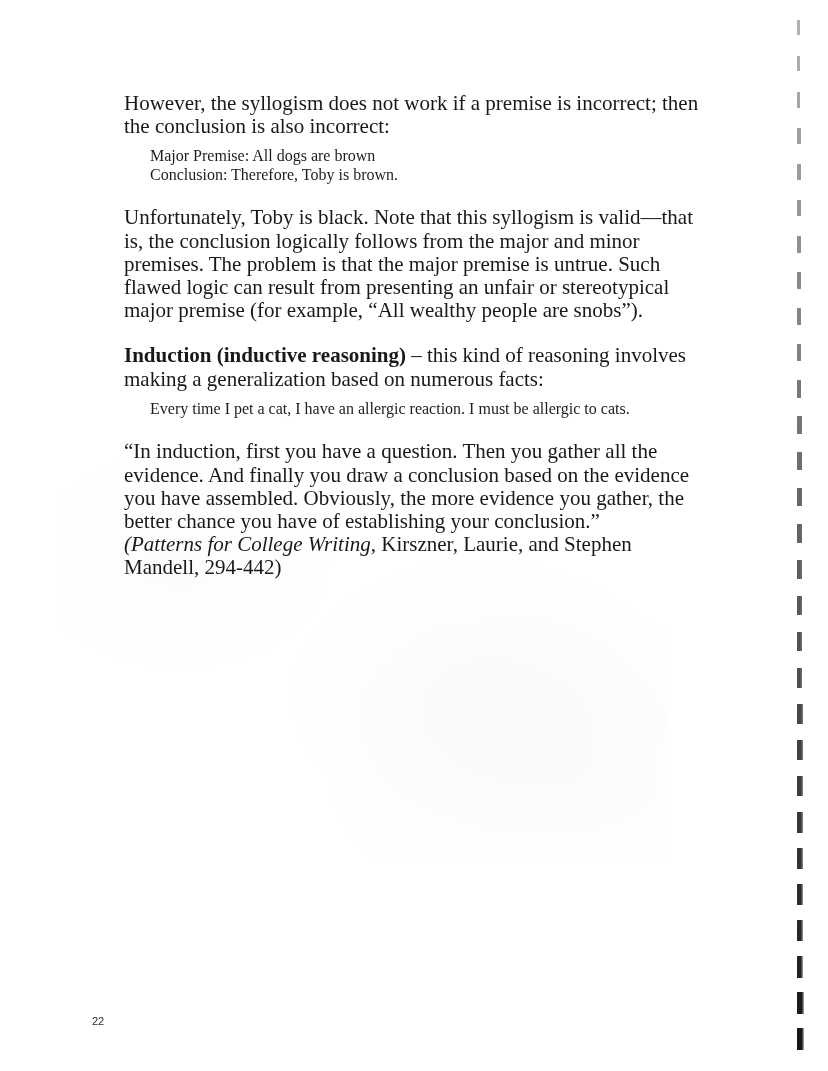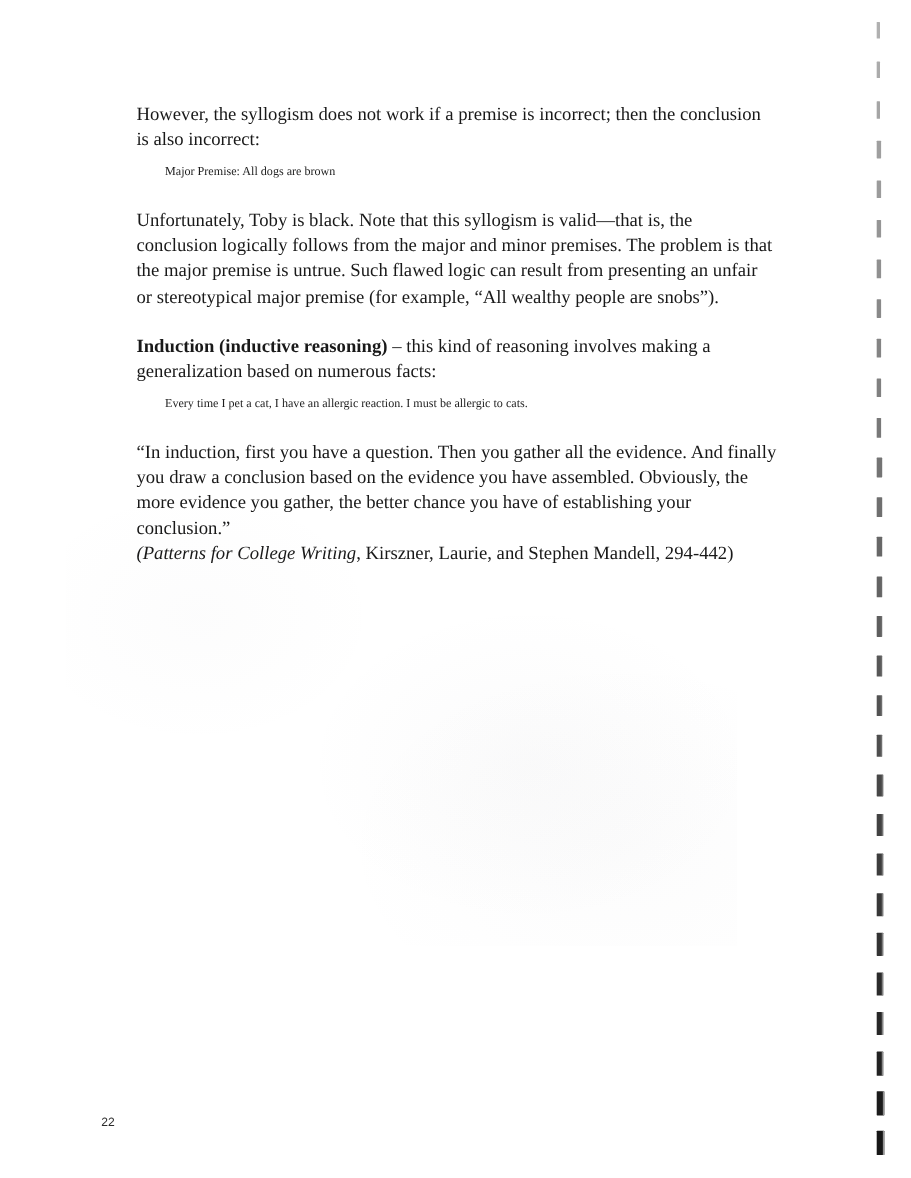--- a/index.html
+++ b/index.html
@@ -44,34 +44,34 @@
   
   .content {
     position: absolute;
     left: 124px;
     top: 92px;
     width: 582px;
   }
 
   p.body-par {
     margin: 0;
-    font-size: 17px;
+    font-size: 21px;
     line-height: 23.2px;
     text-align: left;
     color: #191919;
   }
   .gap-sm { height: 9px; }
   .gap-lg { height: 22px; }
 
   .example-block {
     margin: 0;
     padding-left: 26px;
   }
   .example-line {
-    font-size: 11px;
+    font-size: 16px;
     line-height: 18.5px;
     color: #1d1d1d;
   }
 
   .lead-bold {
     font-weight: bold;
   }
   .ital {
     font-style: italic;
   }
@@ -127,20 +127,21 @@
   <div class="scan-noise-2"></div>
 
   <div class="content">
 
     <p class="body-par">However, the syllogism does not work if a premise is incorrect; then the conclusion is also incorrect:</p>
 
     <div class="gap-sm"></div>
 
     <div class="example-block">
       <div class="example-line">Major Premise: All dogs are brown</div>
+      <div class="example-line">Conclusion: Therefore, Toby is brown.</div>
     </div>
 
     <div class="gap-lg"></div>
 
     <p class="body-par">Unfortunately, Toby is black. Note that this syllogism is valid—that is, the conclusion logically follows from the major and minor premises.  The problem is that the major premise is untrue.  Such flawed logic can result from presenting an unfair or stereotypical major premise (for example, “All wealthy people are snobs”).</p>
 
     <div class="gap-lg"></div>
 
     <p class="body-par"><span class="lead-bold">Induction (inductive reasoning)</span><span> – this kind of reasoning involves making a generalization based on numerous facts:</span></p>
 

